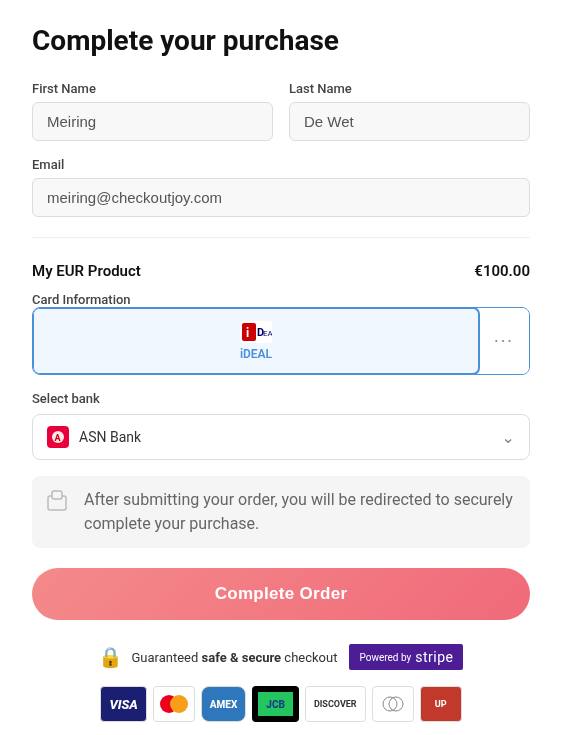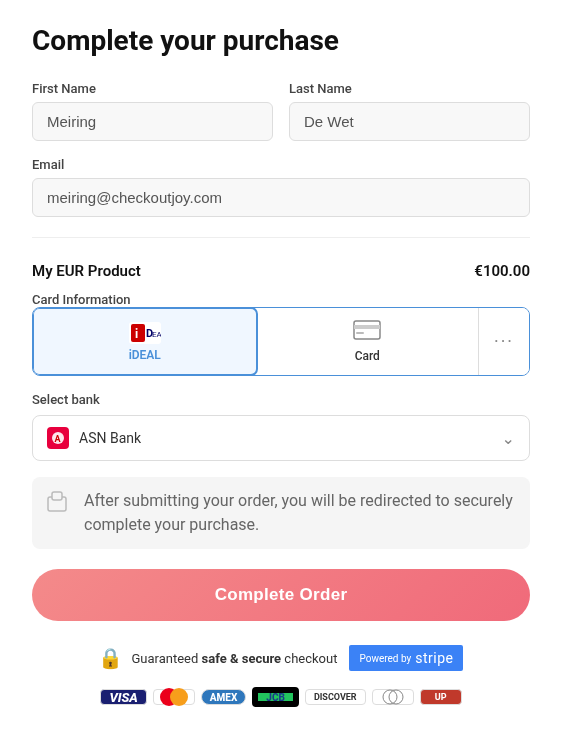--- a/index.html
+++ b/index.html
@@ -263,21 +263,21 @@
     .security-text {
       font-size: 13px;
       color: #333;
     }
 
     .security-text strong {
       font-weight: 700;
     }
 
     .stripe-badge {
-      background: #3b82f6;
+      background: #4c1d95;
       color: #fff;
       border-radius: 2px;
       padding: 5px 10px;
       font-size: 11px;
       font-weight: 600;
       display: flex;
       align-items: center;
       gap: 4px;
     }
 
@@ -293,21 +293,21 @@
       gap: 6px;
     }
 
     .card-badge {
       border: 1px solid #ddd;
       border-radius: 4px;
       padding: 4px 8px;
       font-size: 11px;
       font-weight: 700;
       color: #fff;
-      height: 16px;
+      height: 36px;
       display: flex;
       align-items: center;
       justify-content: center;
       min-width: 42px;
     }
 
     .visa-card { background: #1a1f71; color: #fff; }
     .mc-card { background: #fff; padding: 3px 5px; }
     .amex-card { background: #2E77BC; color: #fff; border-radius: 8px; }
     .jcb-card { background: #22c55e; border: 6px solid #000000; }
@@ -380,30 +380,20 @@
         <rect x="2" y="2" width="14" height="18" rx="2" fill="#cc0000"></rect>
         <text x="6" y="16" font-size="12" fill="#fff" font-weight="bold">i</text>
         <text x="17" y="15" font-size="11" fill="#000066" font-weight="bold">D</text>
         <text x="23" y="15" font-size="8" fill="#000066">EAL</text>
       </svg>
     </div>
     <span class="payment-option-label" style="color:#4a90d9; font-weight:600;">iDEAL</span>
   </div>
 
 
-  <div class="payment-option">
-    <div class="card-icon-payment">
-      <svg width="28" height="20" viewBox="0 0 28 20" fill="none">
-        <rect x="1" y="1" width="26" height="18" rx="2" stroke="#888" stroke-width="1.5" fill="#fff"></rect>
-        <rect x="1" y="5" width="26" height="4" fill="#ccc"></rect>
-        <rect x="3" y="12" width="8" height="2" rx="1" fill="#bbb"></rect>
-      </svg>
-    </div>
-    <span class="payment-option-label">Card</span>
-  </div>
 
   <div class="payment-option" style="flex:0 0 50px;">
     <span class="dots-icon">···</span>
   </div>
 </div>
 
 <div class="select-bank-label">Select bank</div>
 
 <div class="bank-select-wrapper">
   <div class="bank-select-display">

